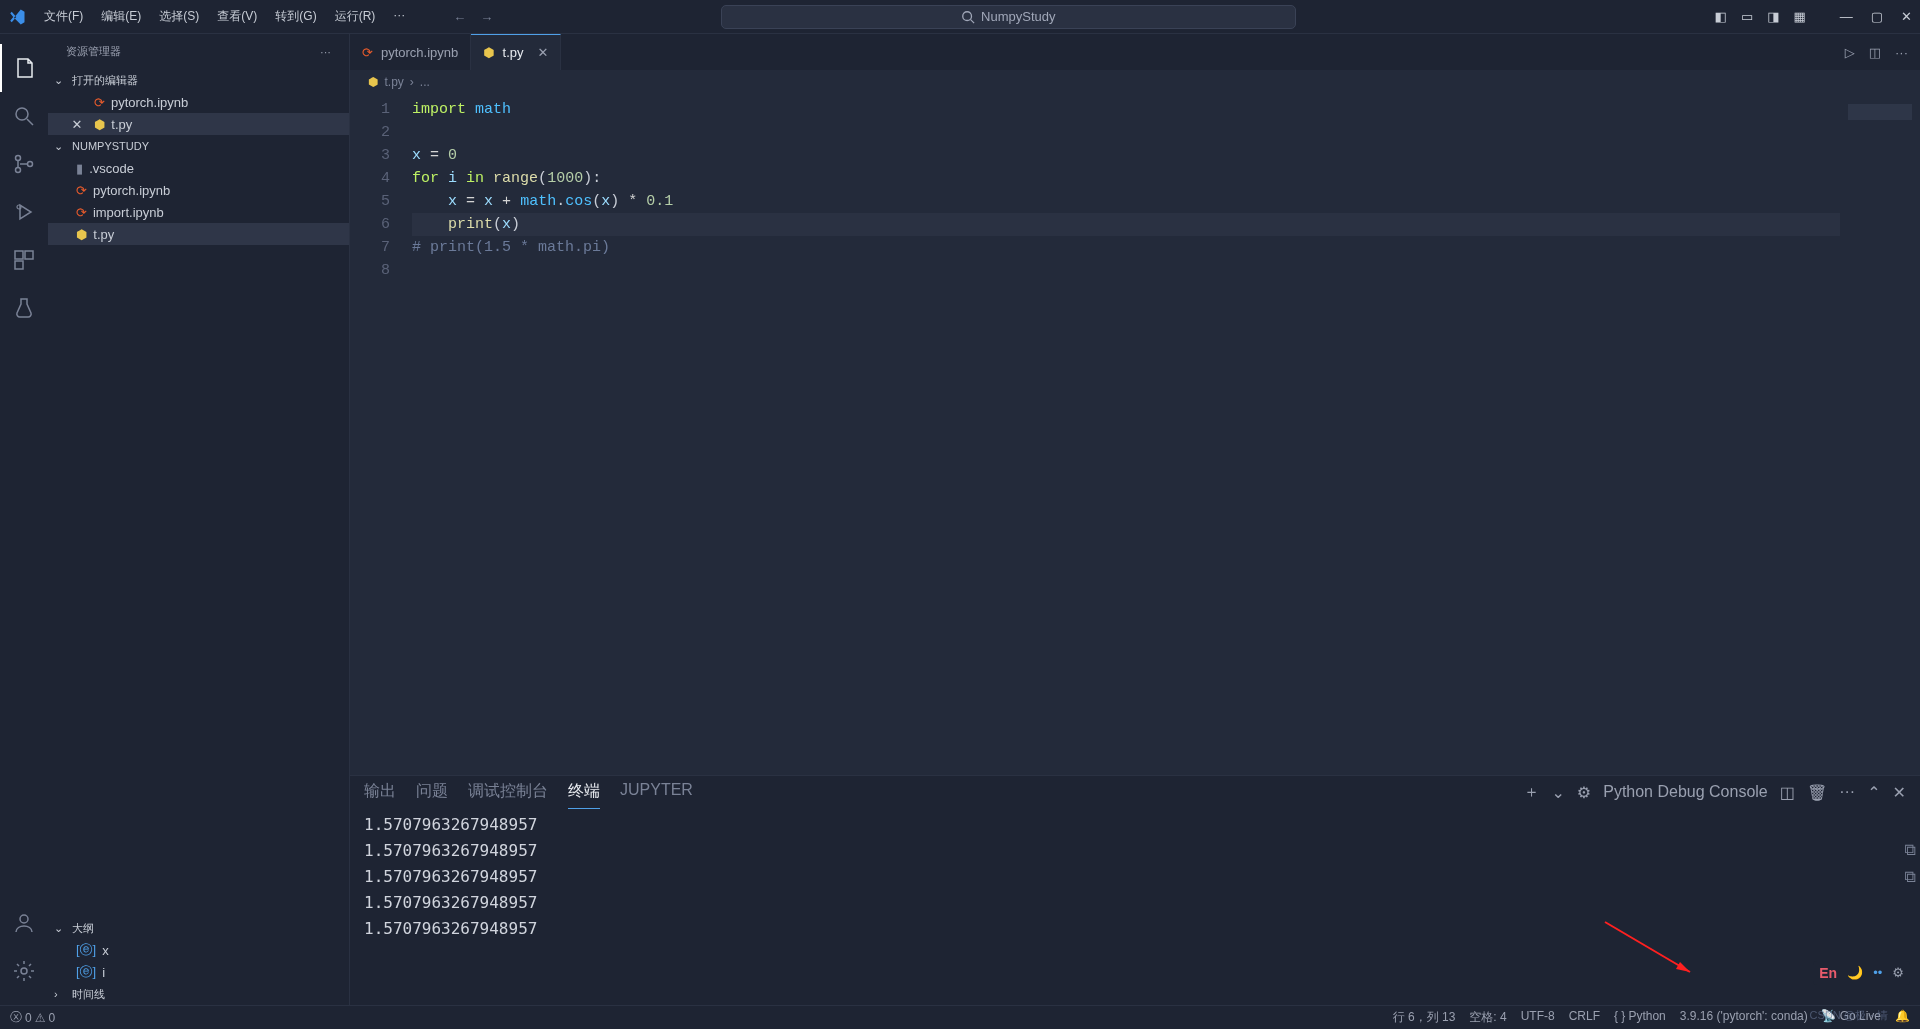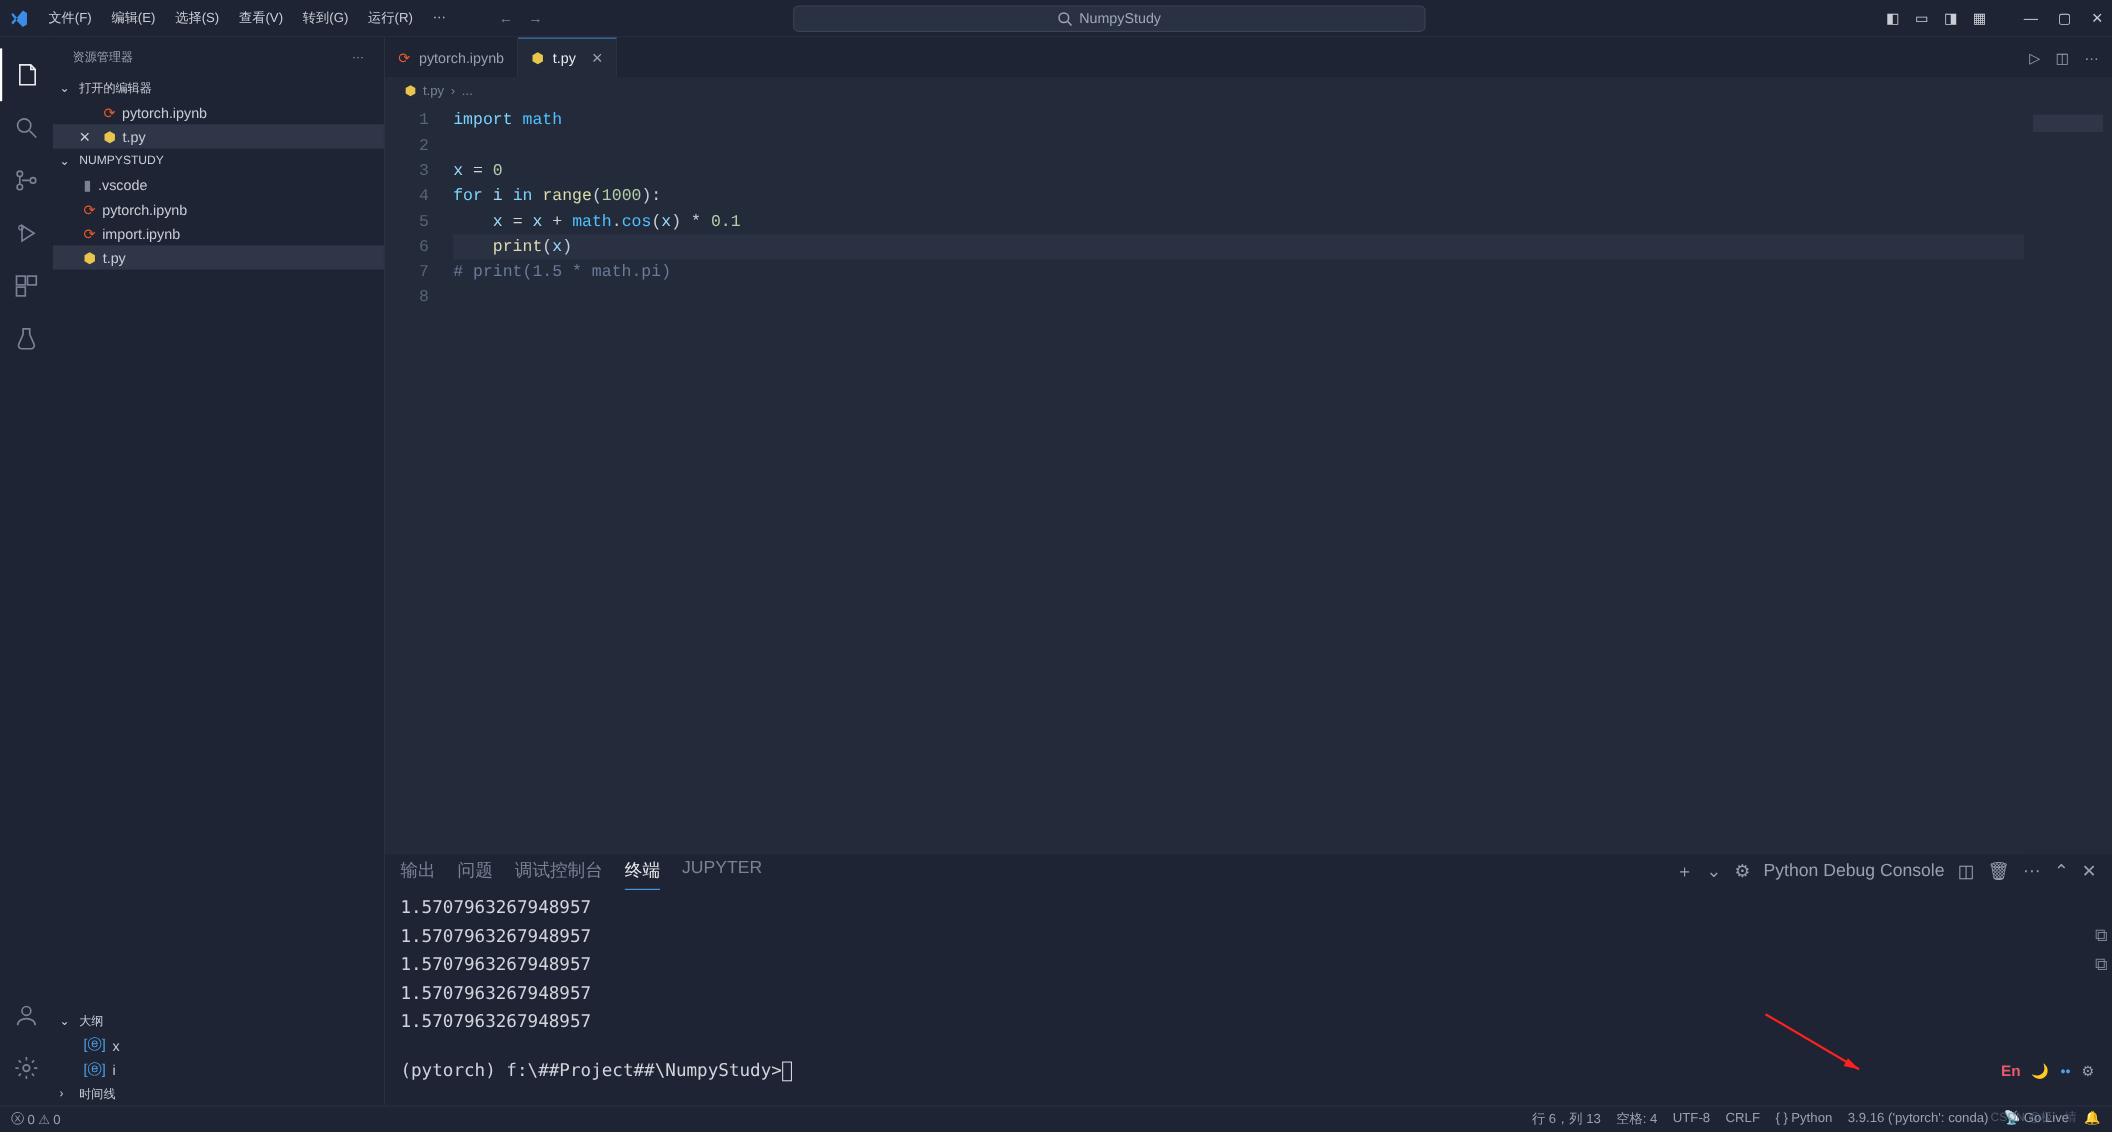--- a/index.html
+++ b/index.html
@@ -146,21 +146,21 @@
   padding-top: 4px;
   position: relative;
 }
 .gutter { width: 62px; text-align: right; color: #5a6278; padding-right: 22px; }
 .gutter-line { height: 23px; line-height: 23px; }
 .code { flex: 1; }
 .code-line { height: 23px; line-height: 23px; white-space: pre; }
 .code-line.current { background: #2a3142; }
 .minimap { width: 80px; background: #232a3a; }
 .mm-blob { margin: 6px 8px 0 8px; height: 16px; background: #3a4256; opacity: .5; }
-.kw { color: #7dd3fc; }
+.kw { color: #bef264; }
 .fn, .mod { color: #4fc1ff; }
 .num { color: #b5cea8; }
 .op { color: #d4d4d4; }
 .var { color: #9cdcfe; }
 .builtin { color: #dcdcaa; }
 .comment { color: #6b7a99; }
 .panel {
   height: 230px;
   background: #1e2433;
   border-top: 1px solid #2a3142;
@@ -218,21 +218,21 @@
   width: 100px;
   height: 60px;
   pointer-events: none;
 }
 .float-toolbar {
   position: fixed;
   right: 10px;
   bottom: 44px;
   display: flex;
   gap: 10px;
-  align-items: flex-end;
+  align-items: flex-start;
   background: rgba(30,36,51,.8);
   padding: 4px 6px;
   border-radius: 4px;
 }
 .float-toolbar .lang { color: #e85b6c; font-weight: bold; font-size: 14px; }
 .watermark {
   position: fixed;
   right: 32px;
   bottom: 6px;
   color: #6b7a99;
@@ -477,23 +477,20 @@
         </div>
       </div>
       <div class="terminal">
         <div id="term-output">
             <div class="term-line">1.5707963267948957</div>
             <div class="term-line">1.5707963267948957</div>
             <div class="term-line">1.5707963267948957</div>
             <div class="term-line">1.5707963267948957</div>
             <div class="term-line">1.5707963267948957</div>
           </div>
-        <div class="term-line" style="margin-top:18px">
-          <span>(pytorch) f:\##Project##\NumpyStudy&gt;</span><span class="prompt-cursor"></span>
-        </div>
         <div class="side-icons">
           <span>⧉</span>
           <span>⧉</span>
         </div>
         <svg class="arrow-annot" viewBox="0 0 100 60">
             <line x1="5" y1="5" x2="90" y2="55" stroke="#ff2020" stroke-width="2"></line>
             <polygon points="90,55 80,45 76,52" fill="#ff2020"></polygon>
           </svg>
       </div>
     </div>

